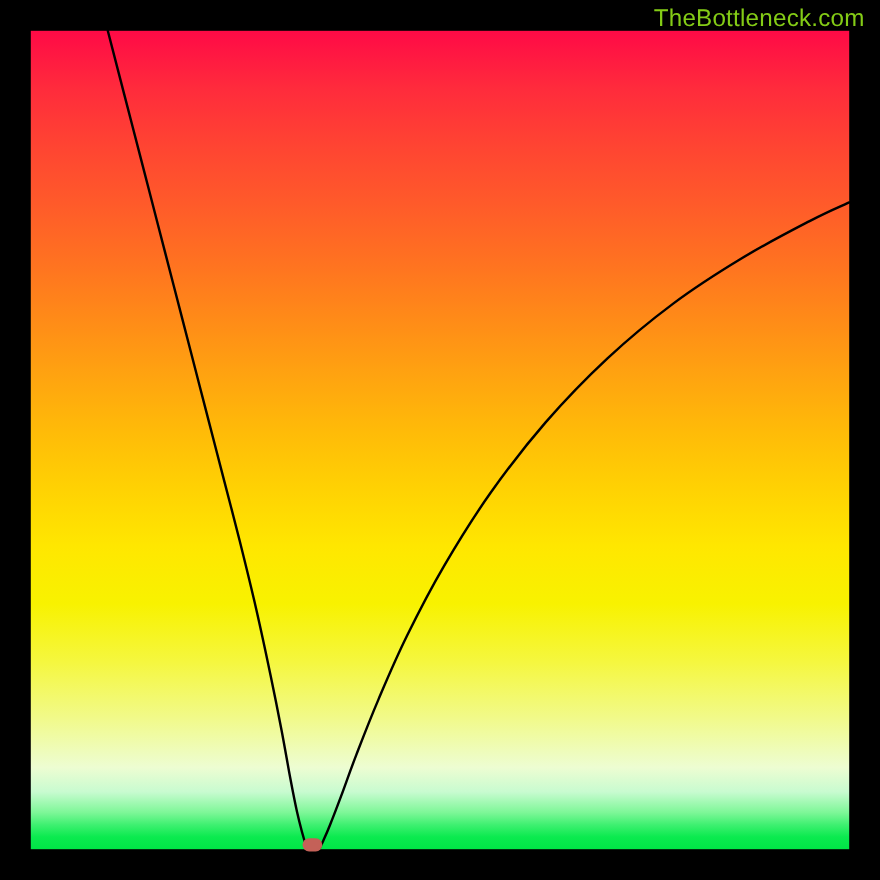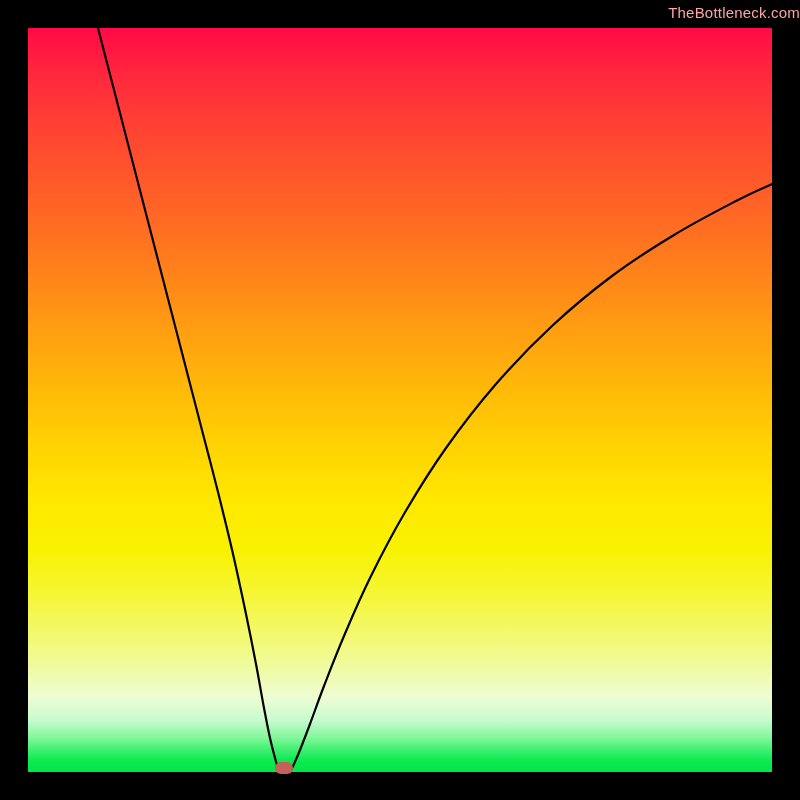--- a/index.html
+++ b/index.html
@@ -7,23 +7,23 @@
     width: 800px;
     height: 800px;
     background: #000;
     position: relative;
     font-family: Arial, Helvetica, sans-serif;
     overflow: hidden;
   }
   .watermark {
     position: absolute;
     top: 4px;
-    right: 0;
-    color: #fca5a5;
-    font-size: 15px;
+    right: 14px;
+    color: #84cc16;
+    font-size: 22px;
     font-weight: 400;
     z-index: 10;
     letter-spacing: 0.2px;
   }
   .plot-area {
     position: absolute;
     left: 28px;
     top: 28px;
     width: 744px;
     height: 744px;

